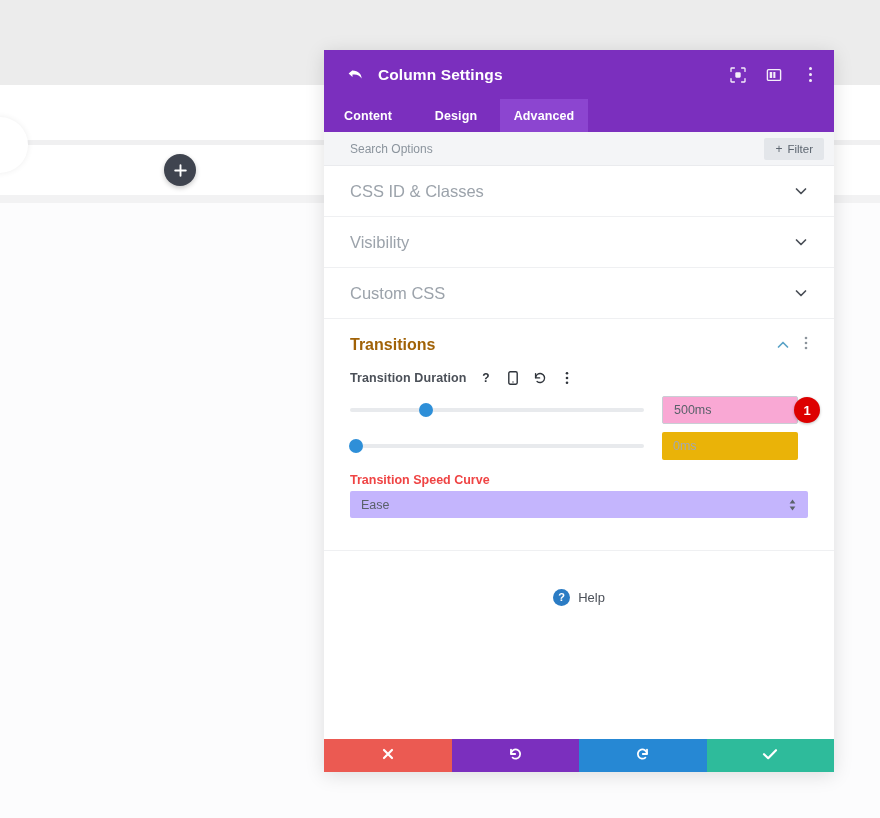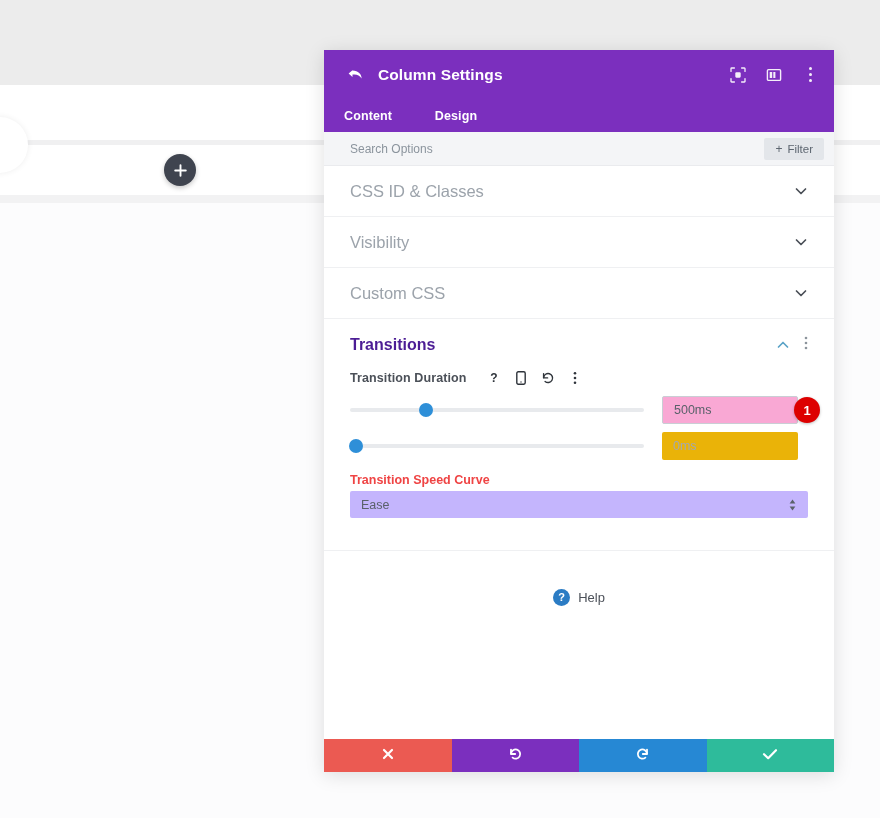--- a/index.html
+++ b/index.html
@@ -170,27 +170,27 @@
   }
   .accordion-right {
     margin-left: auto;
     display: flex; align-items: center; gap: 14px;
   }
   .chev { width: 14px; height: 14px; display: block; }
 
   
   .section-open { border-bottom: 1px solid #eff0f2; }
   .section-open .accordion { border-bottom: none; }
-  .section-open .accordion-title { color: #4c1d95; font-weight: bold; font-size: 16px; }
+  .section-open .accordion-title { color: #a16207; font-weight: bold; font-size: 16px; }
 
   .section-content { padding: 0 26px 26px 26px; }
 
   .field { margin-bottom: 6px; }
   .field-label-row {
-    display: flex; align-items: center; gap: 20px;
+    display: flex; align-items: center; gap: 12px;
     margin-bottom: 16px;
   }
   .field-label {
     font-size: 12.5px;
     font-weight: bold;
     color: #4b5058;
     letter-spacing: 0.1px;
   }
   .field-icons { display: flex; align-items: center; gap: 13px; }
   .field-icon {
@@ -370,20 +370,21 @@
           <circle cx="2.5" cy="8.5" r="1.5" fill="#ffffff"></circle>
           <circle cx="2.5" cy="14.6" r="1.5" fill="#ffffff"></circle>
         </svg>
       </div>
     </div>
   </div>
 
   <div class="modal-tabs">
     <div class="tab">Content</div>
     <div class="tab">Design</div>
+    <div class="tab active">Advanced</div>
   </div>
 
   <div class="search-row">
     <input class="search-input" type="text" placeholder="Search Options" style="">
     <button class="filter-button">
       <span class="filter-plus">+</span>
       <span>Filter</span>
     </button>
   </div>
 

